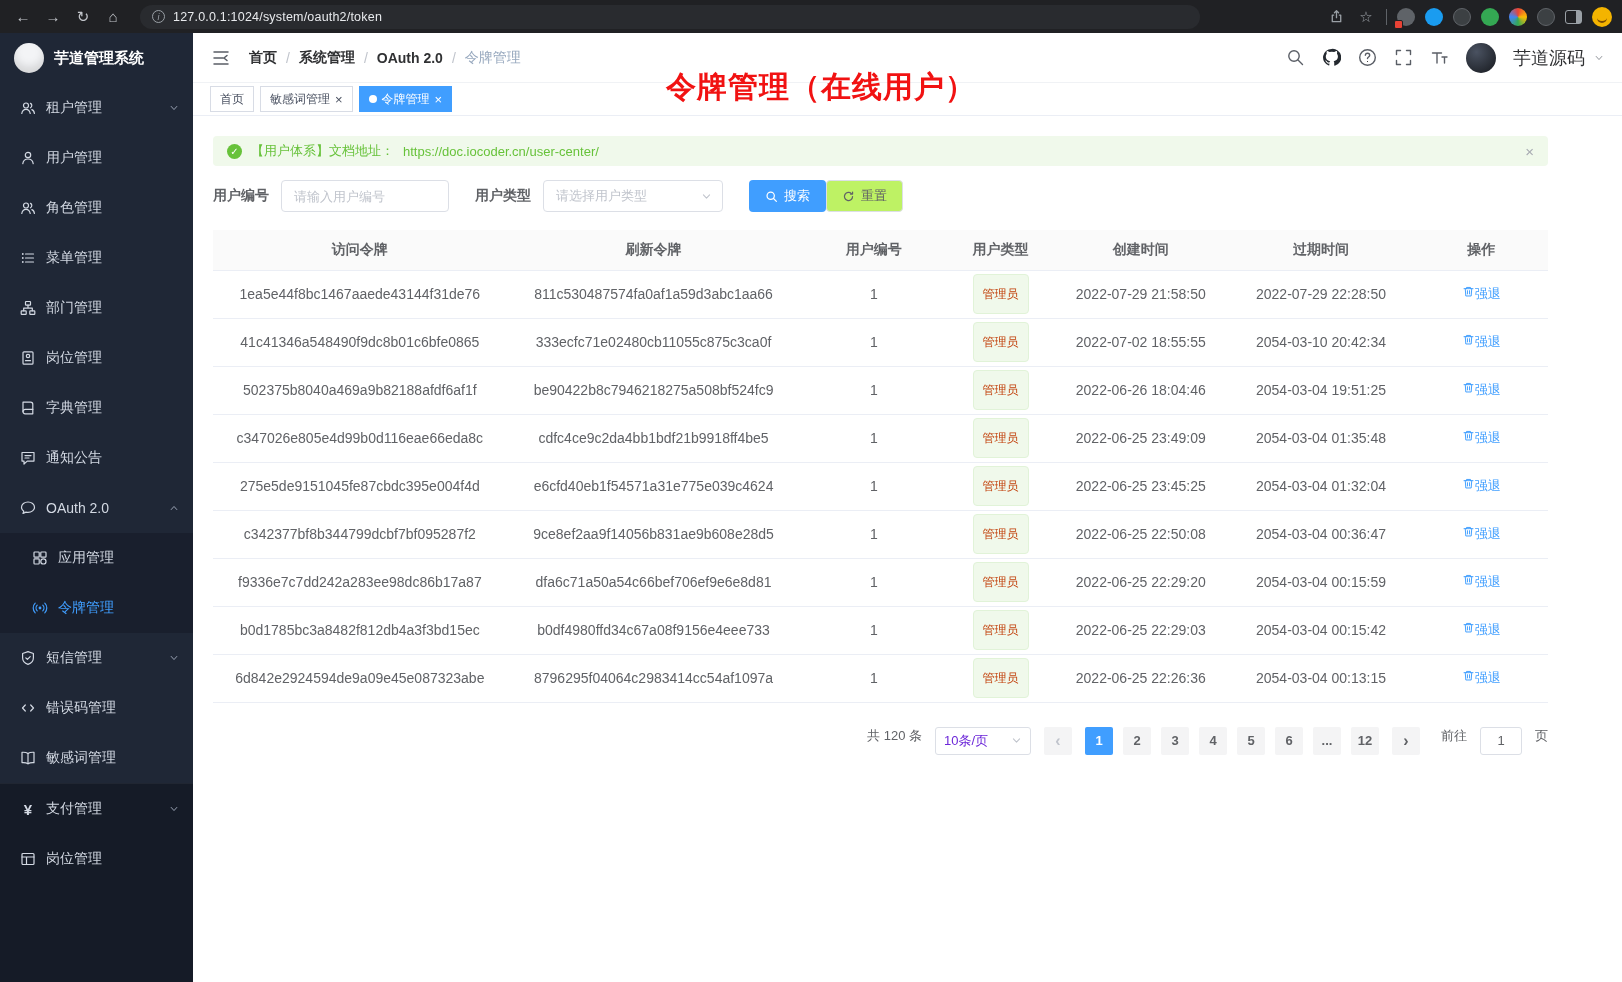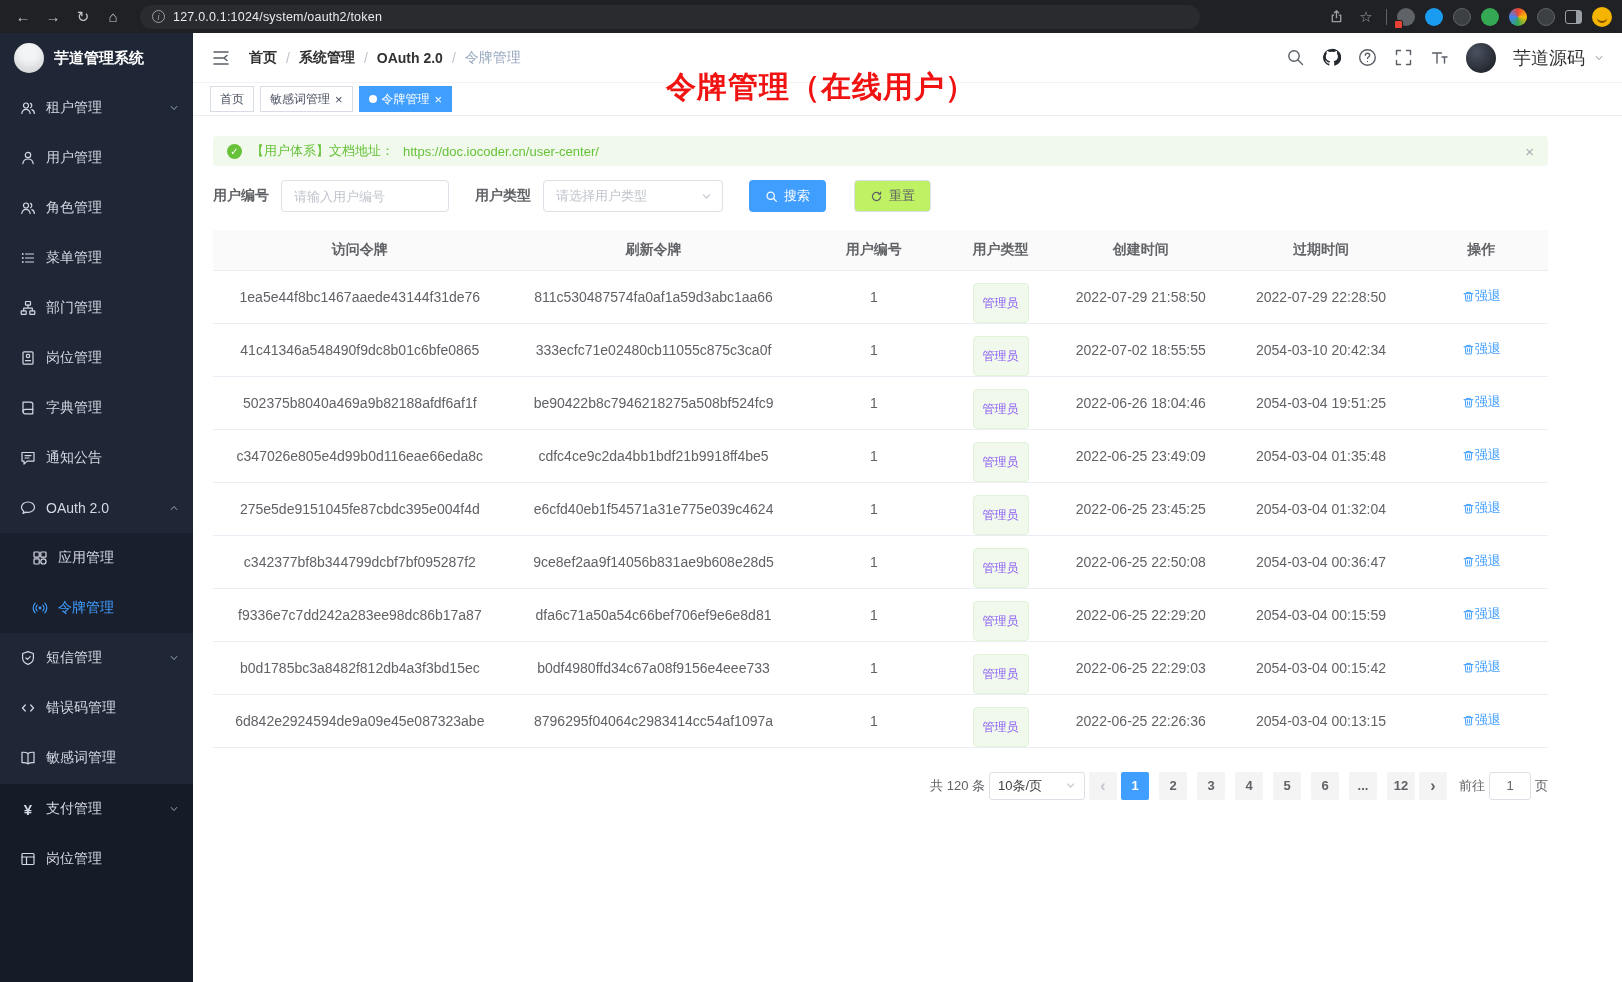--- a/index.html
+++ b/index.html
@@ -98,39 +98,39 @@
   .f-input { width:168px; height:32px; border:1px solid #dcdfe6; border-radius:4px; padding:0 12px;
              font-size:13px; color:#606266; font-family:inherit; outline:none; }
   .f-input::placeholder { color:#c0c4cc; }
   .f-select { width:180px; height:32px; border:1px solid #dcdfe6; border-radius:4px; padding:0 10px 0 12px;
               display:flex; align-items:center; justify-content:space-between; color:#c0c4cc; font-size:13px;
               margin-right:26px; cursor:pointer; }
   .f-gap { width:26px; }
   .sel-caret { width:11px; height:11px; fill:none; stroke:#c0c4cc; stroke-width:1.5; stroke-linecap:round; stroke-linejoin:round; }
   .btn { height:32px; border-radius:4px; font-size:13px; display:inline-flex; align-items:center; gap:6px;
          padding:0 15px; cursor:pointer; border:1px solid transparent; font-family:inherit; }
-  .btn-primary { background:#409eff; color:#fff; margin-right:28px; }
+  .btn-primary { background:#409eff; color:#fff; margin-right:0; }
   .btn-plain { background:#bef264; border-color:#dcdfe6; color:#606266; }
   .btn svg { width:13px; height:13px; fill:none; stroke:currentColor; stroke-width:1.5; stroke-linecap:round; stroke-linejoin:round; }
 
   table { width:100%; border-collapse:collapse; table-layout:fixed; }
   th { height:40px; font-size:14px; font-weight:700; color:#606266; background:#fafafa;
        border-bottom:1px solid #ebeef5; text-align:center; }
   td { height:48px; font-size:14px; color:#606266; border-bottom:1px solid #ebeef5; text-align:center;
        white-space:nowrap; overflow:hidden; }
-  .badge { display:inline-block; background:#f0f9eb; border:1px solid #e1f3d8; color:#8b5cf6;
-           font-size:12px; line-height:1; padding:13px 9px; border-radius:4px;margin-top:12px; }
-  .action-link { color:#409eff; font-size:13px; display:inline-flex; align-items:center; gap:0;
+  .badge { display:inline-block; background:#f0f9eb; border:1px solid #e1f3d8; color:#c2410c;
+           font-size:12px; line-height:1; padding:13px 9px; border-radius:4px; }
+  .action-link { color:#409eff; font-size:13px; display:inline-flex; align-items:flex-start; gap:0;
                  cursor:pointer; text-decoration:none; }
   .action-link svg { width:13px; height:13px; fill:none; stroke:currentColor; stroke-width:1.2; stroke-linecap:round; stroke-linejoin:round; }
 
-  .pagination { margin-top:24px; display:flex; align-items:center; justify-content:flex-end; gap:4px;
+  .pagination { margin-top:24px; display:flex; justify-content:flex-end; gap:13px;
                 font-size:13px; color:#606266; }
   .size-select { width:96px; height:28px; border:1px solid #dcdfe6; border-radius:3px; display:flex;
-                 align-items:center; justify-content:space-between; padding:0 8px; color:#404040; cursor:pointer; }
+                 align-items:center; justify-content:space-between; padding:0 8px; color:#6d28d9; cursor:pointer; }
   .pg-btn { min-width:28px; height:28px; background:#f4f4f5; border:none; border-radius:2px; color:#606266;
             font-size:13px; font-weight:600; cursor:pointer; font-family:inherit; padding:0 6px;
             display:inline-flex; align-items:center; justify-content:center; }
   .pg-btn.active { background:#409eff; color:#fff; }
   .pg-prev { color:#c0c4cc; font-size:16px; }
   .pg-next { font-size:16px; }
   .pages { display:flex; gap:10px; }
   .goto-label { margin-left:8px; }
   .goto-input { width:42px; height:28px; border:1px solid #dcdfe6; border-radius:3px; text-align:center;
                 font-size:13px; color:#606266; font-family:inherit; outline:none; }

